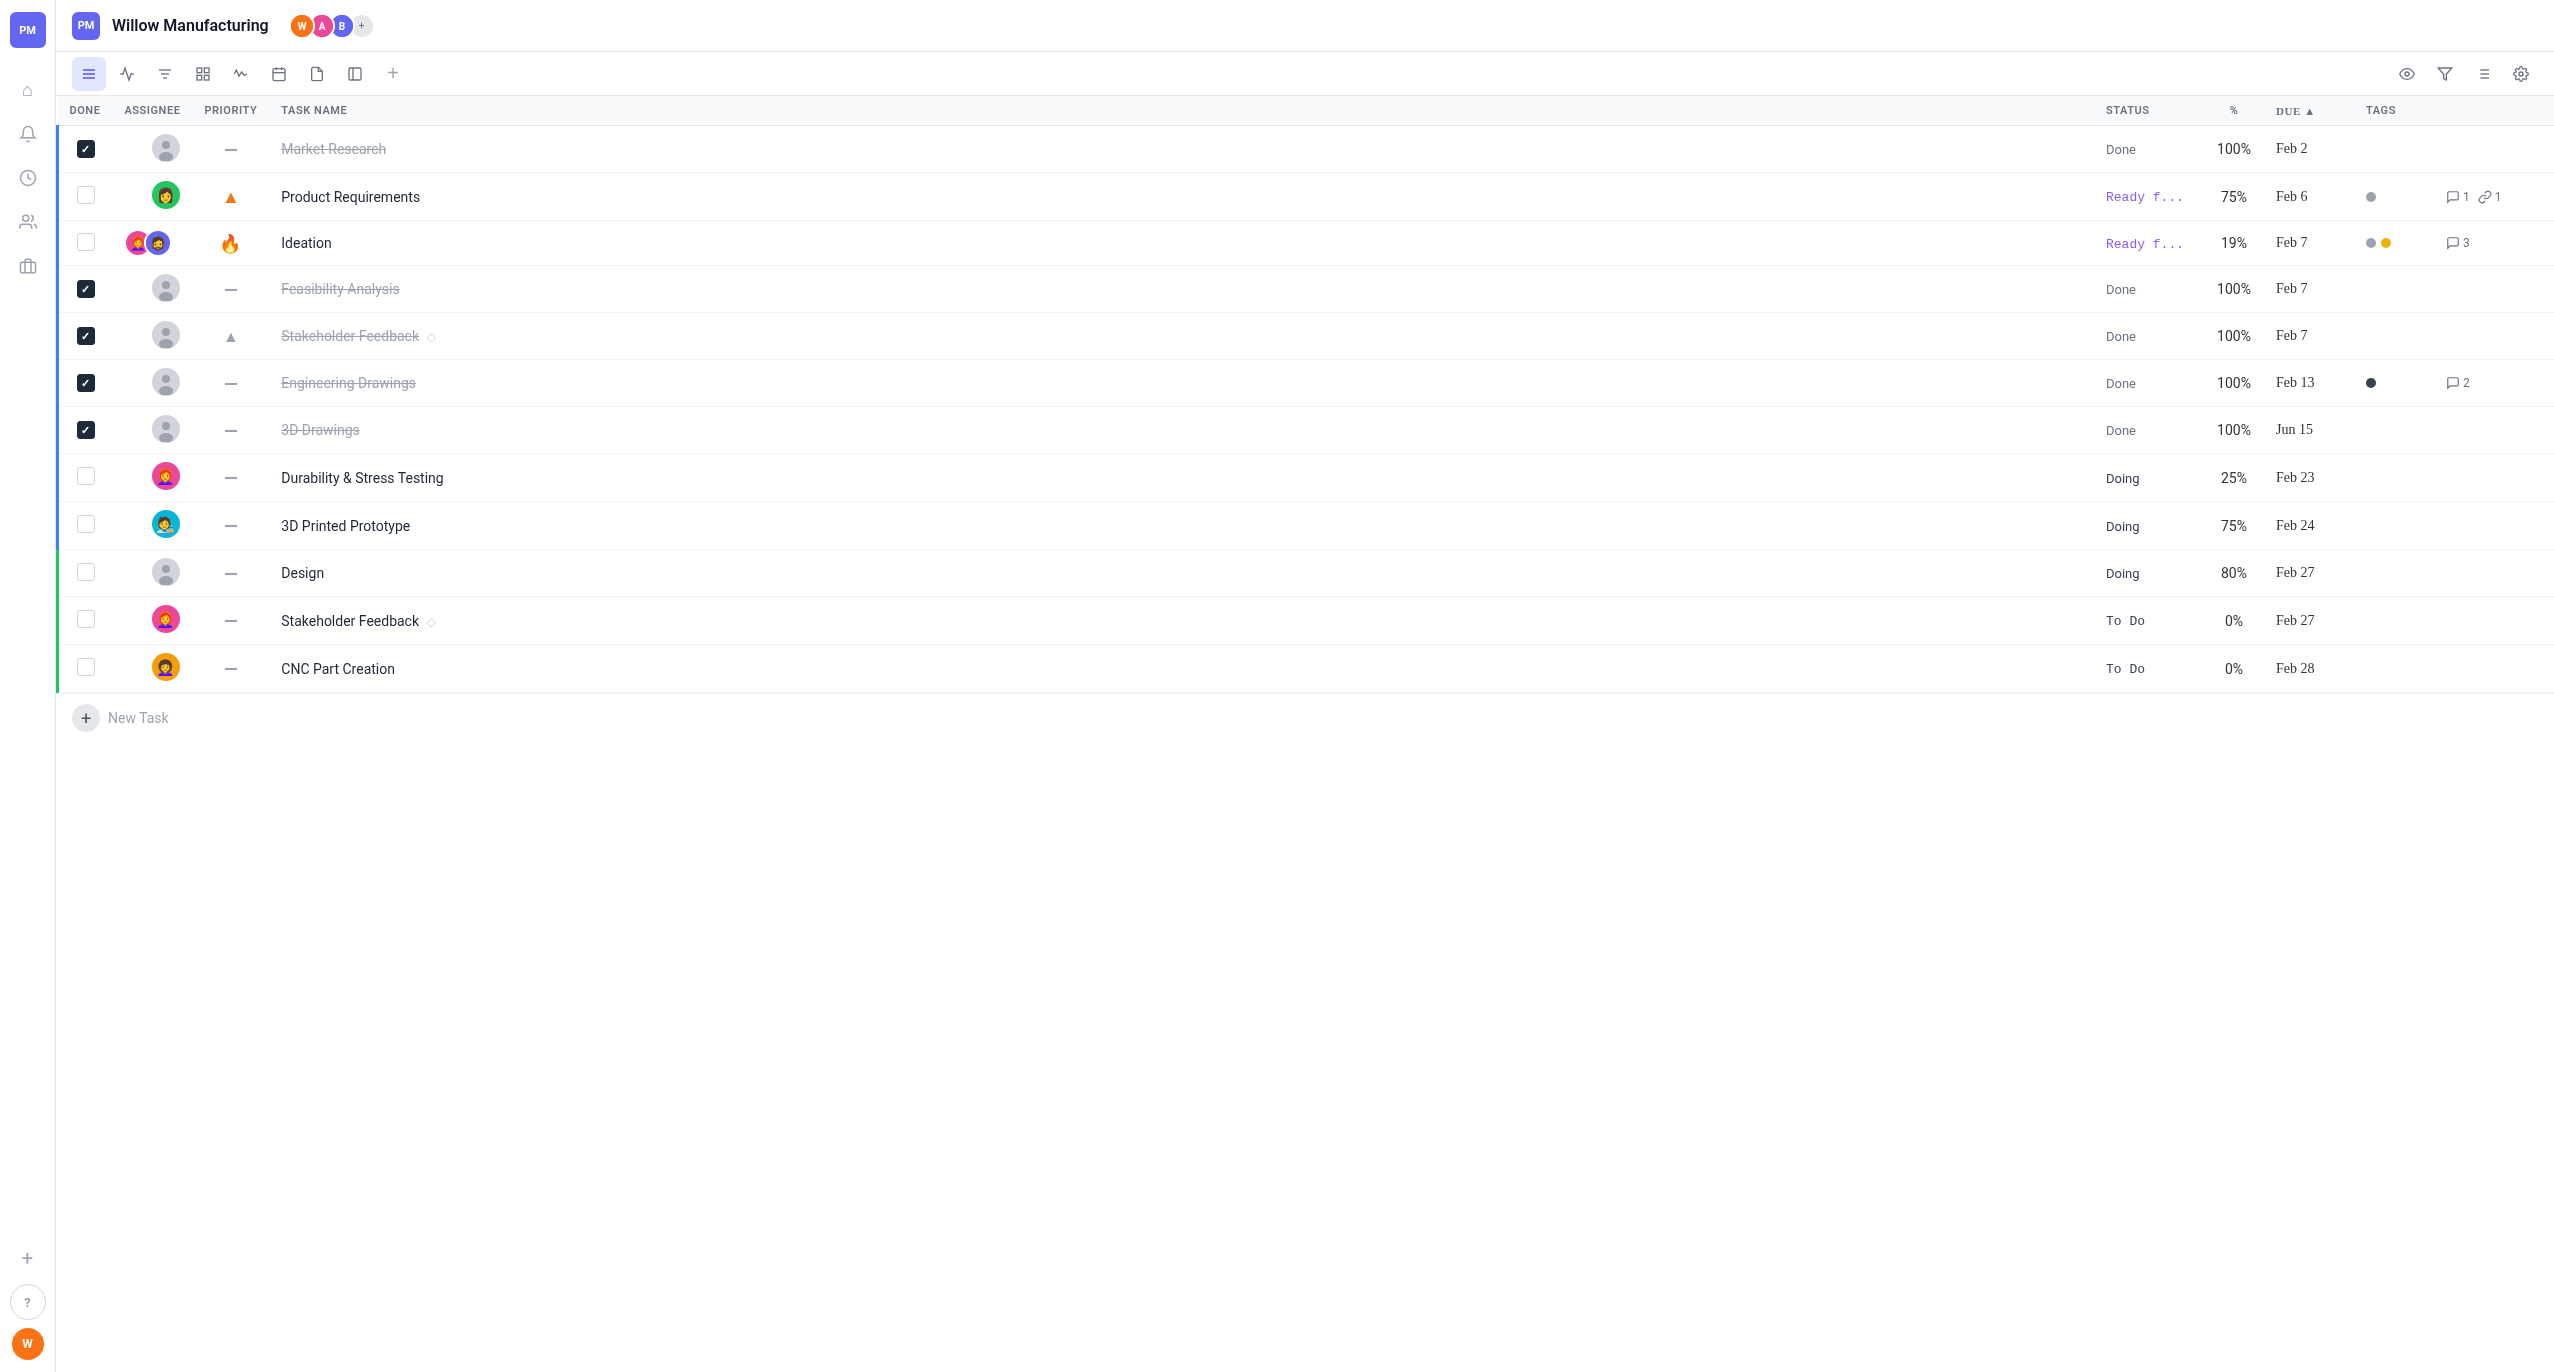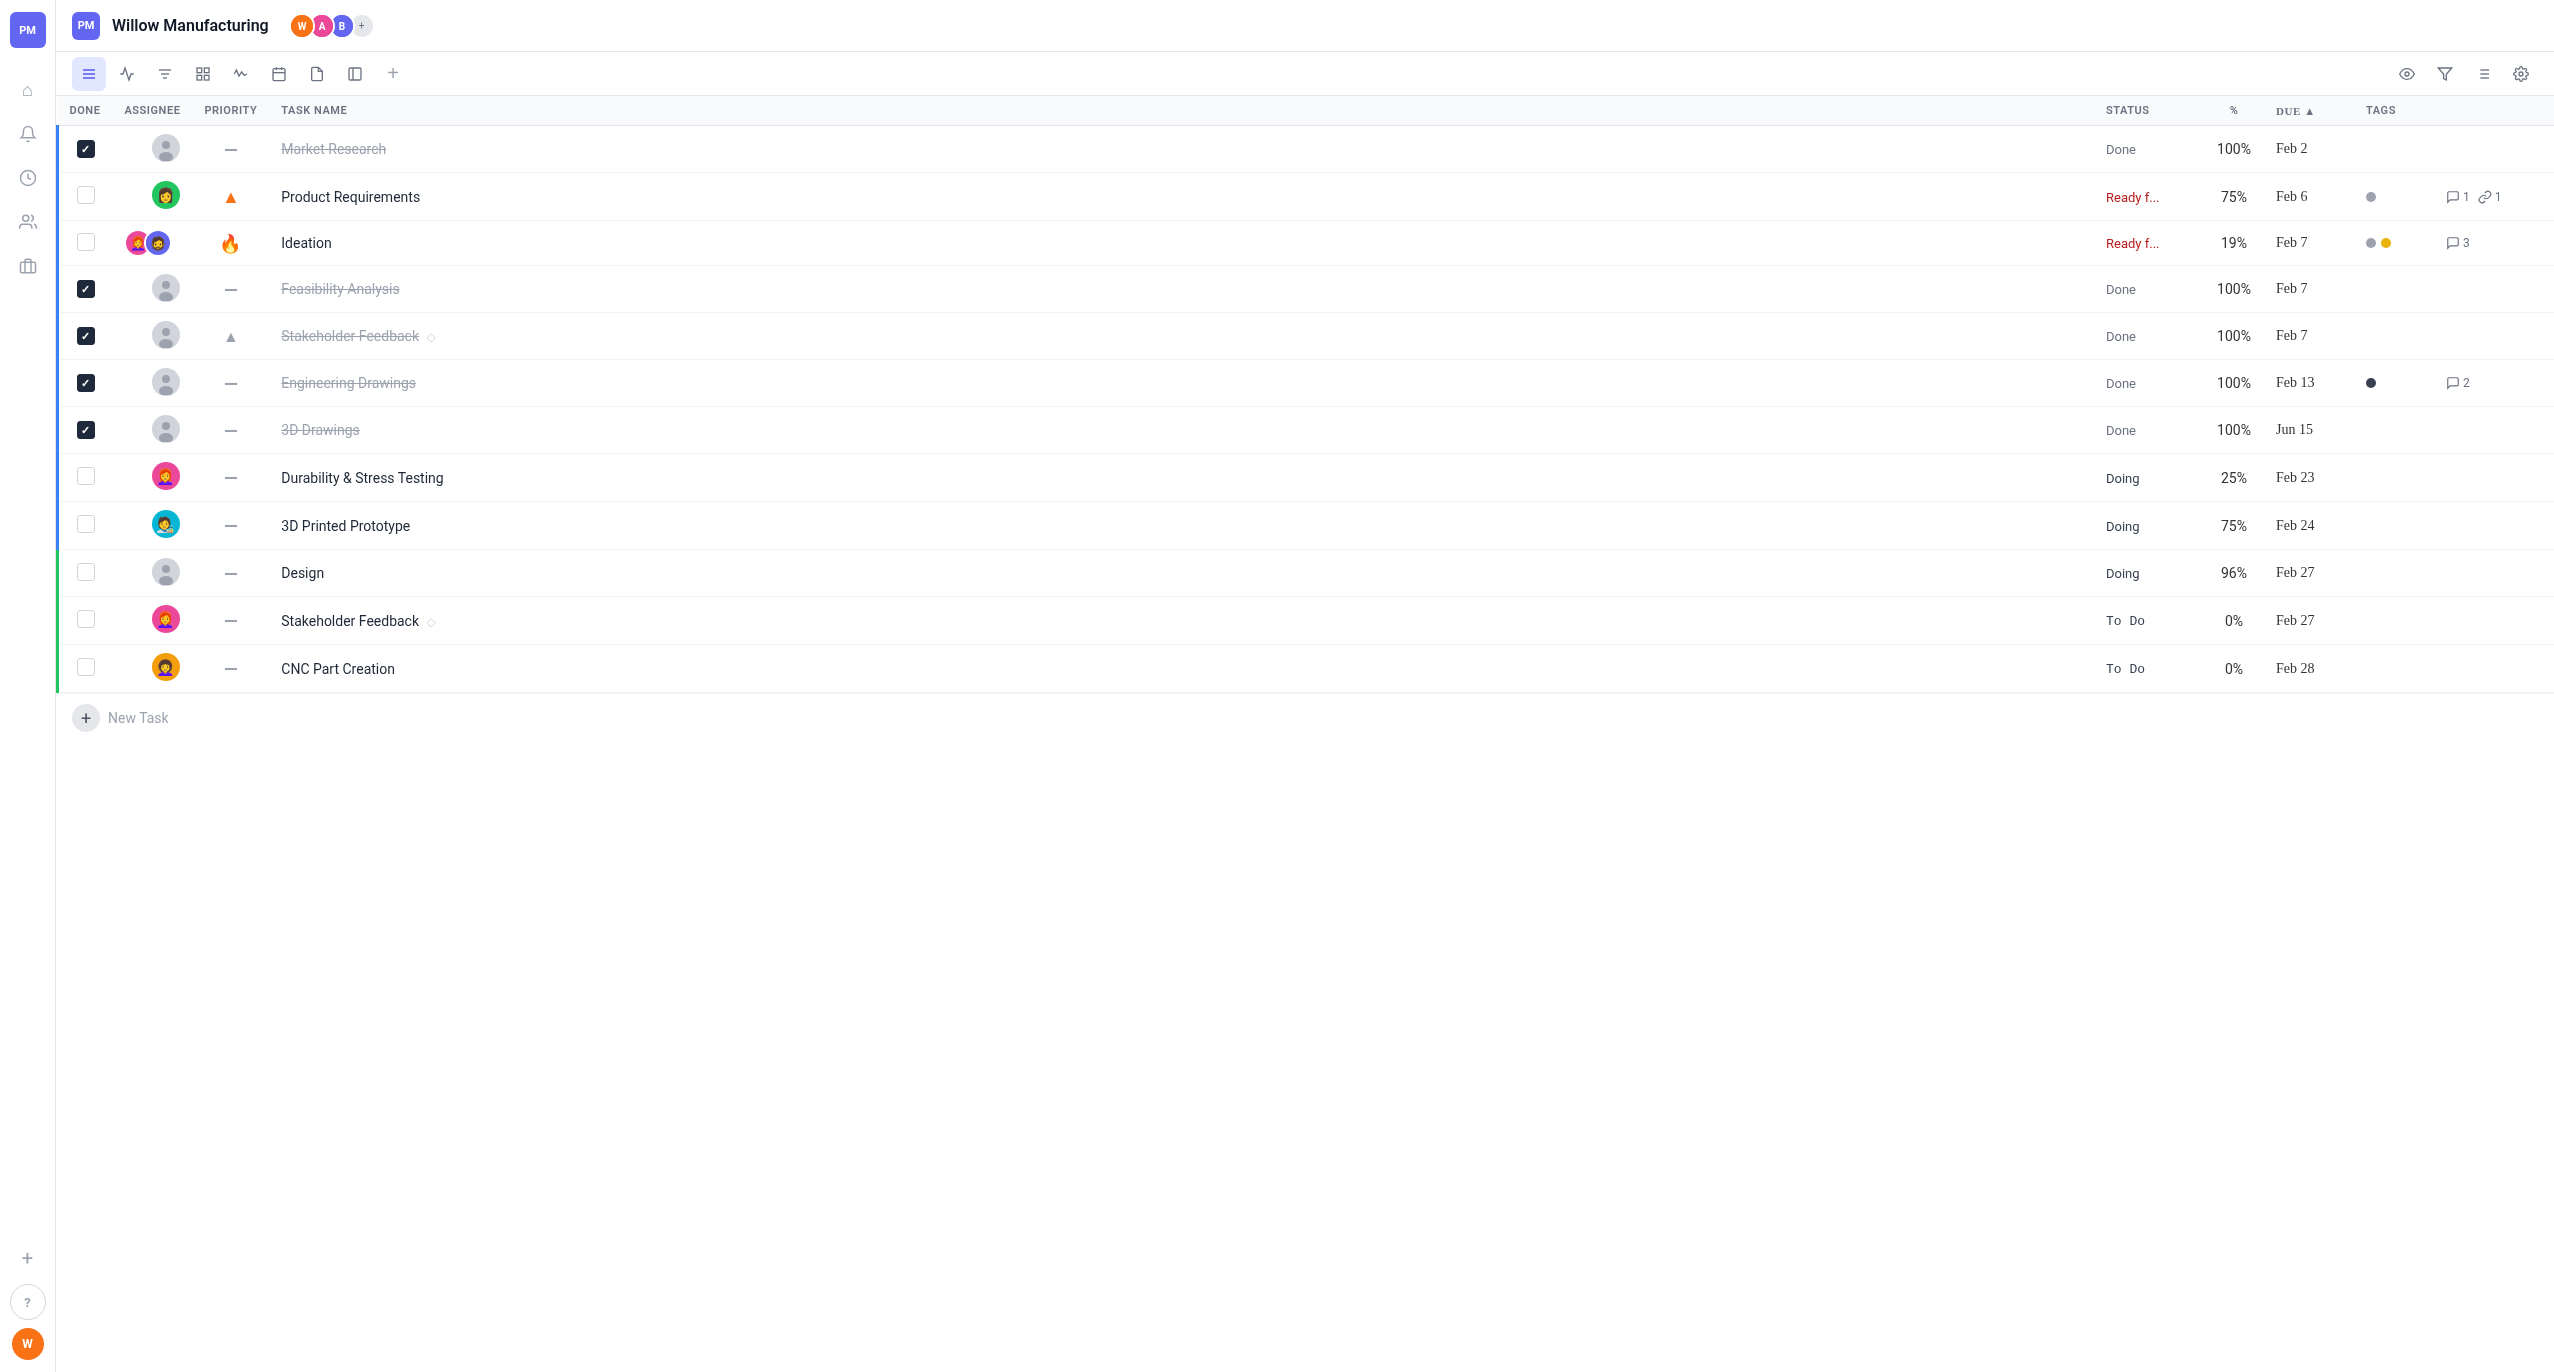--- a/index.html
+++ b/index.html
@@ -134,21 +134,21 @@
     .task-name { font-size: 14px; color: #1f2937; }
     .task-name.done { text-decoration: line-through; color: #9ca3af; }
     .task-diamond { color: #d1d5db; margin-left: 4px; font-size: 12px; }
 
     
     .status-badge {
       font-size: 13px; color: #6b7280;
     }
     .status-doing { color: #374151; }
     .status-todo { color: #374151; font-family: Liberation Mono, monospace; }
-    .status-ready { color: #b91c1c; }
+    .status-ready { color: #8b5cf6; font-family: Liberation Mono, monospace; }
 
     
     .tag-dot {
       width: 10px; height: 10px; border-radius: 50%;
       display: inline-block; margin-right: 2px;
     }
 
     
     .badge-row { display: flex; align-items: center; gap: 8px; }
     .comment-badge, .link-badge {
@@ -640,21 +640,21 @@
           </td>
           <td class="col-priority">
             <span class="priority-dash">—</span>
           </td>
           <td class="col-task">
             <span class="task-name">Design</span>
           </td>
           <td class="col-status">
             <span class="status-badge status-doing">Doing</span>
           </td>
-          <td class="col-pct">96%</td>
+          <td class="col-pct">80%</td>
           <td class="col-due">Feb 27</td>
           <td class="col-tags"></td>
           <td class="col-extra"></td>
         </tr>
 
         <tr>
           <td class="col-done" style="border-left: 3px solid #22c55e;">
             <div class="checkbox"></div>
           </td>
           <td class="col-assignee">

